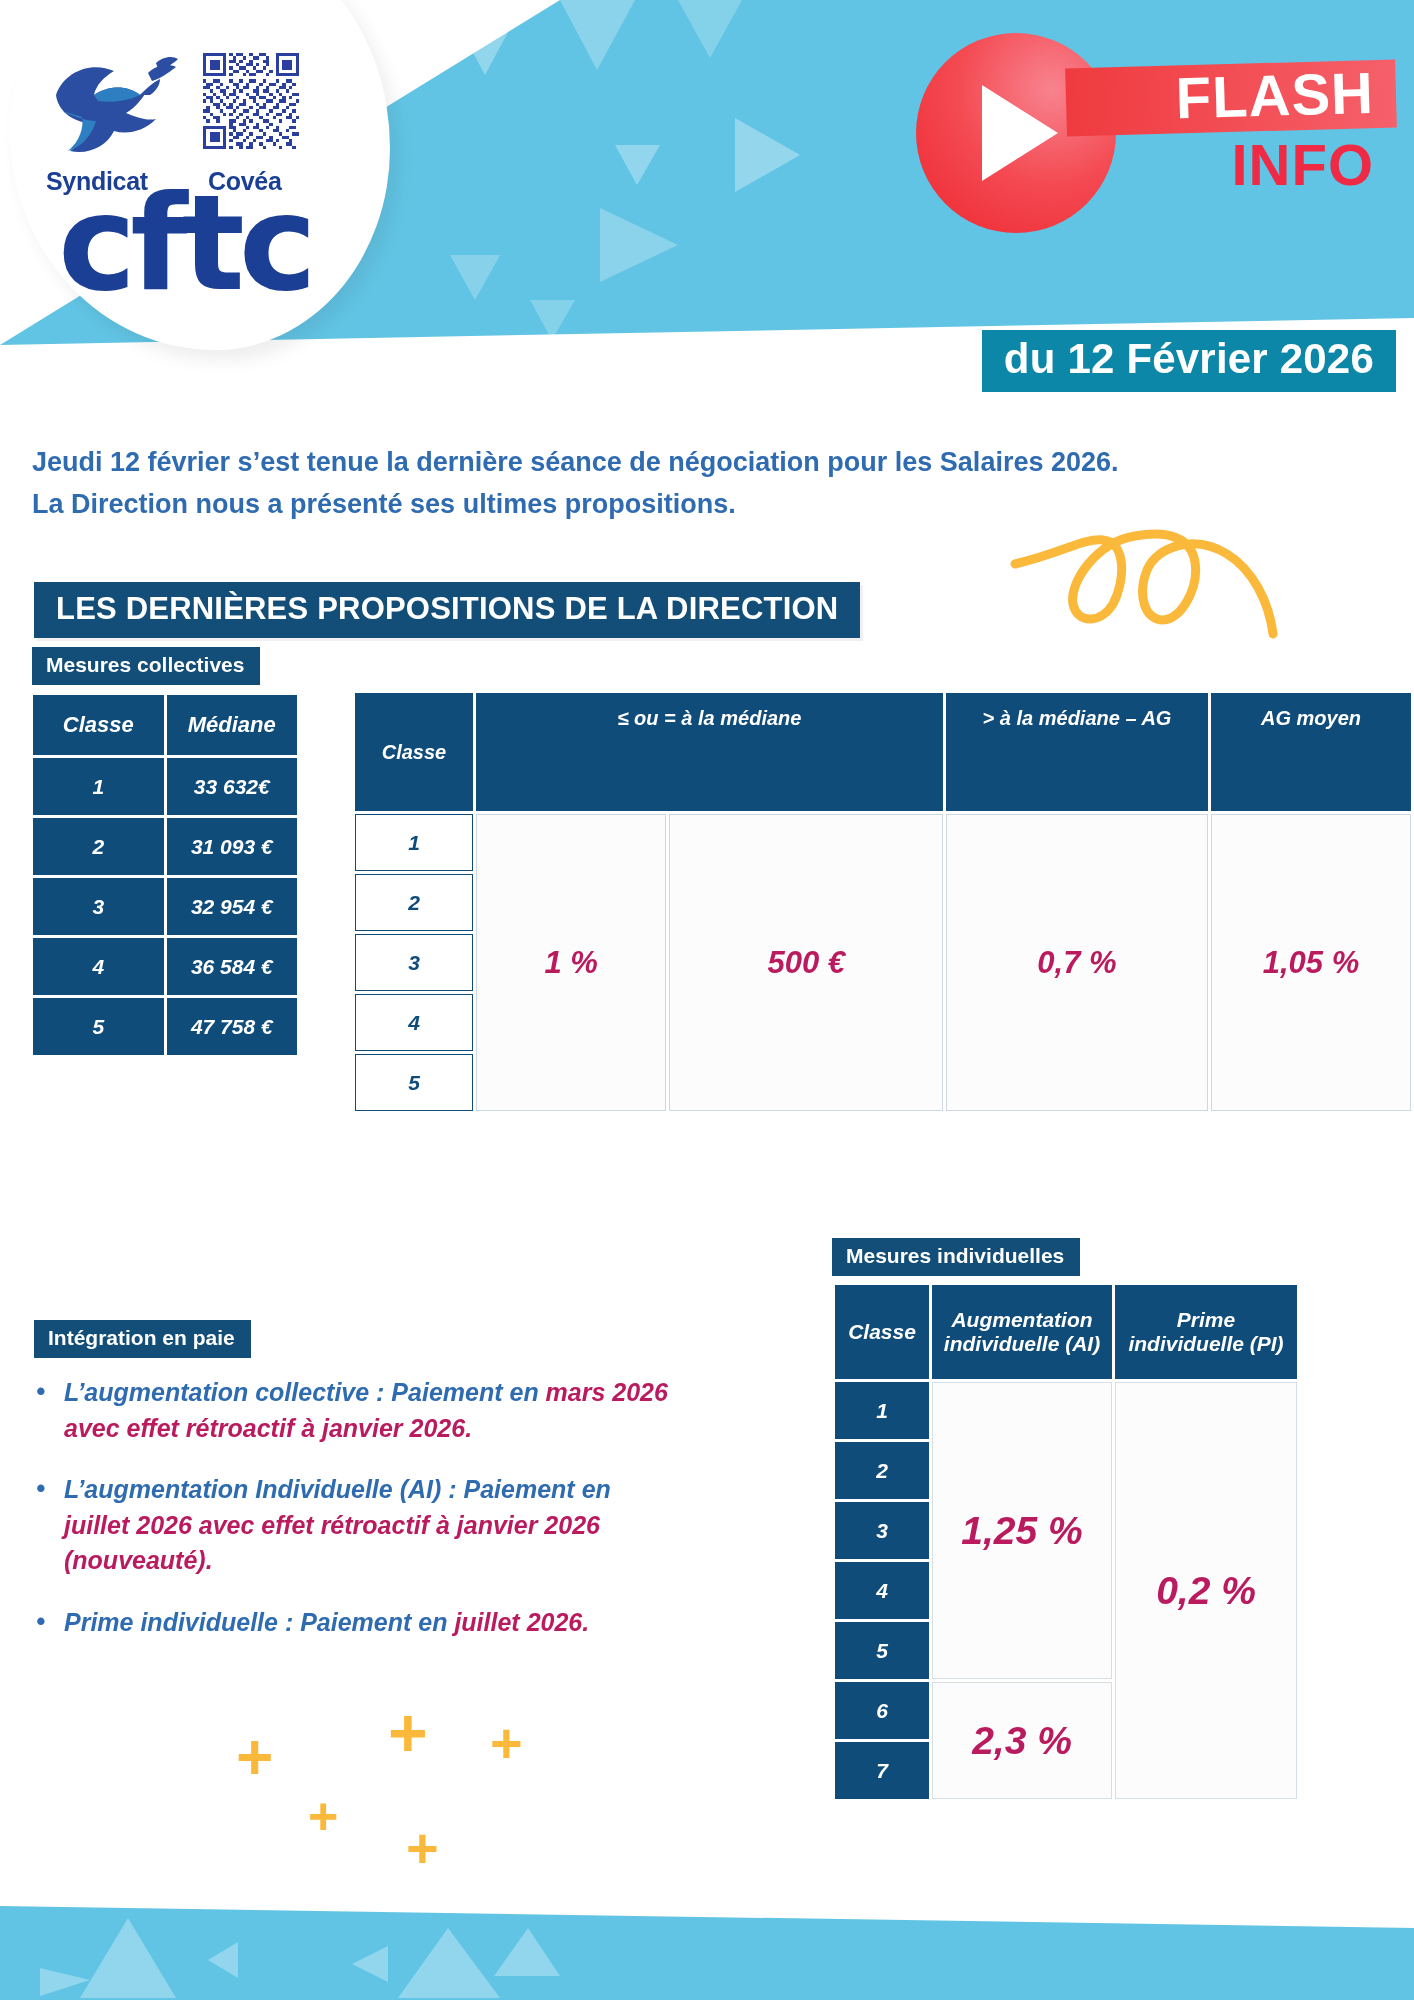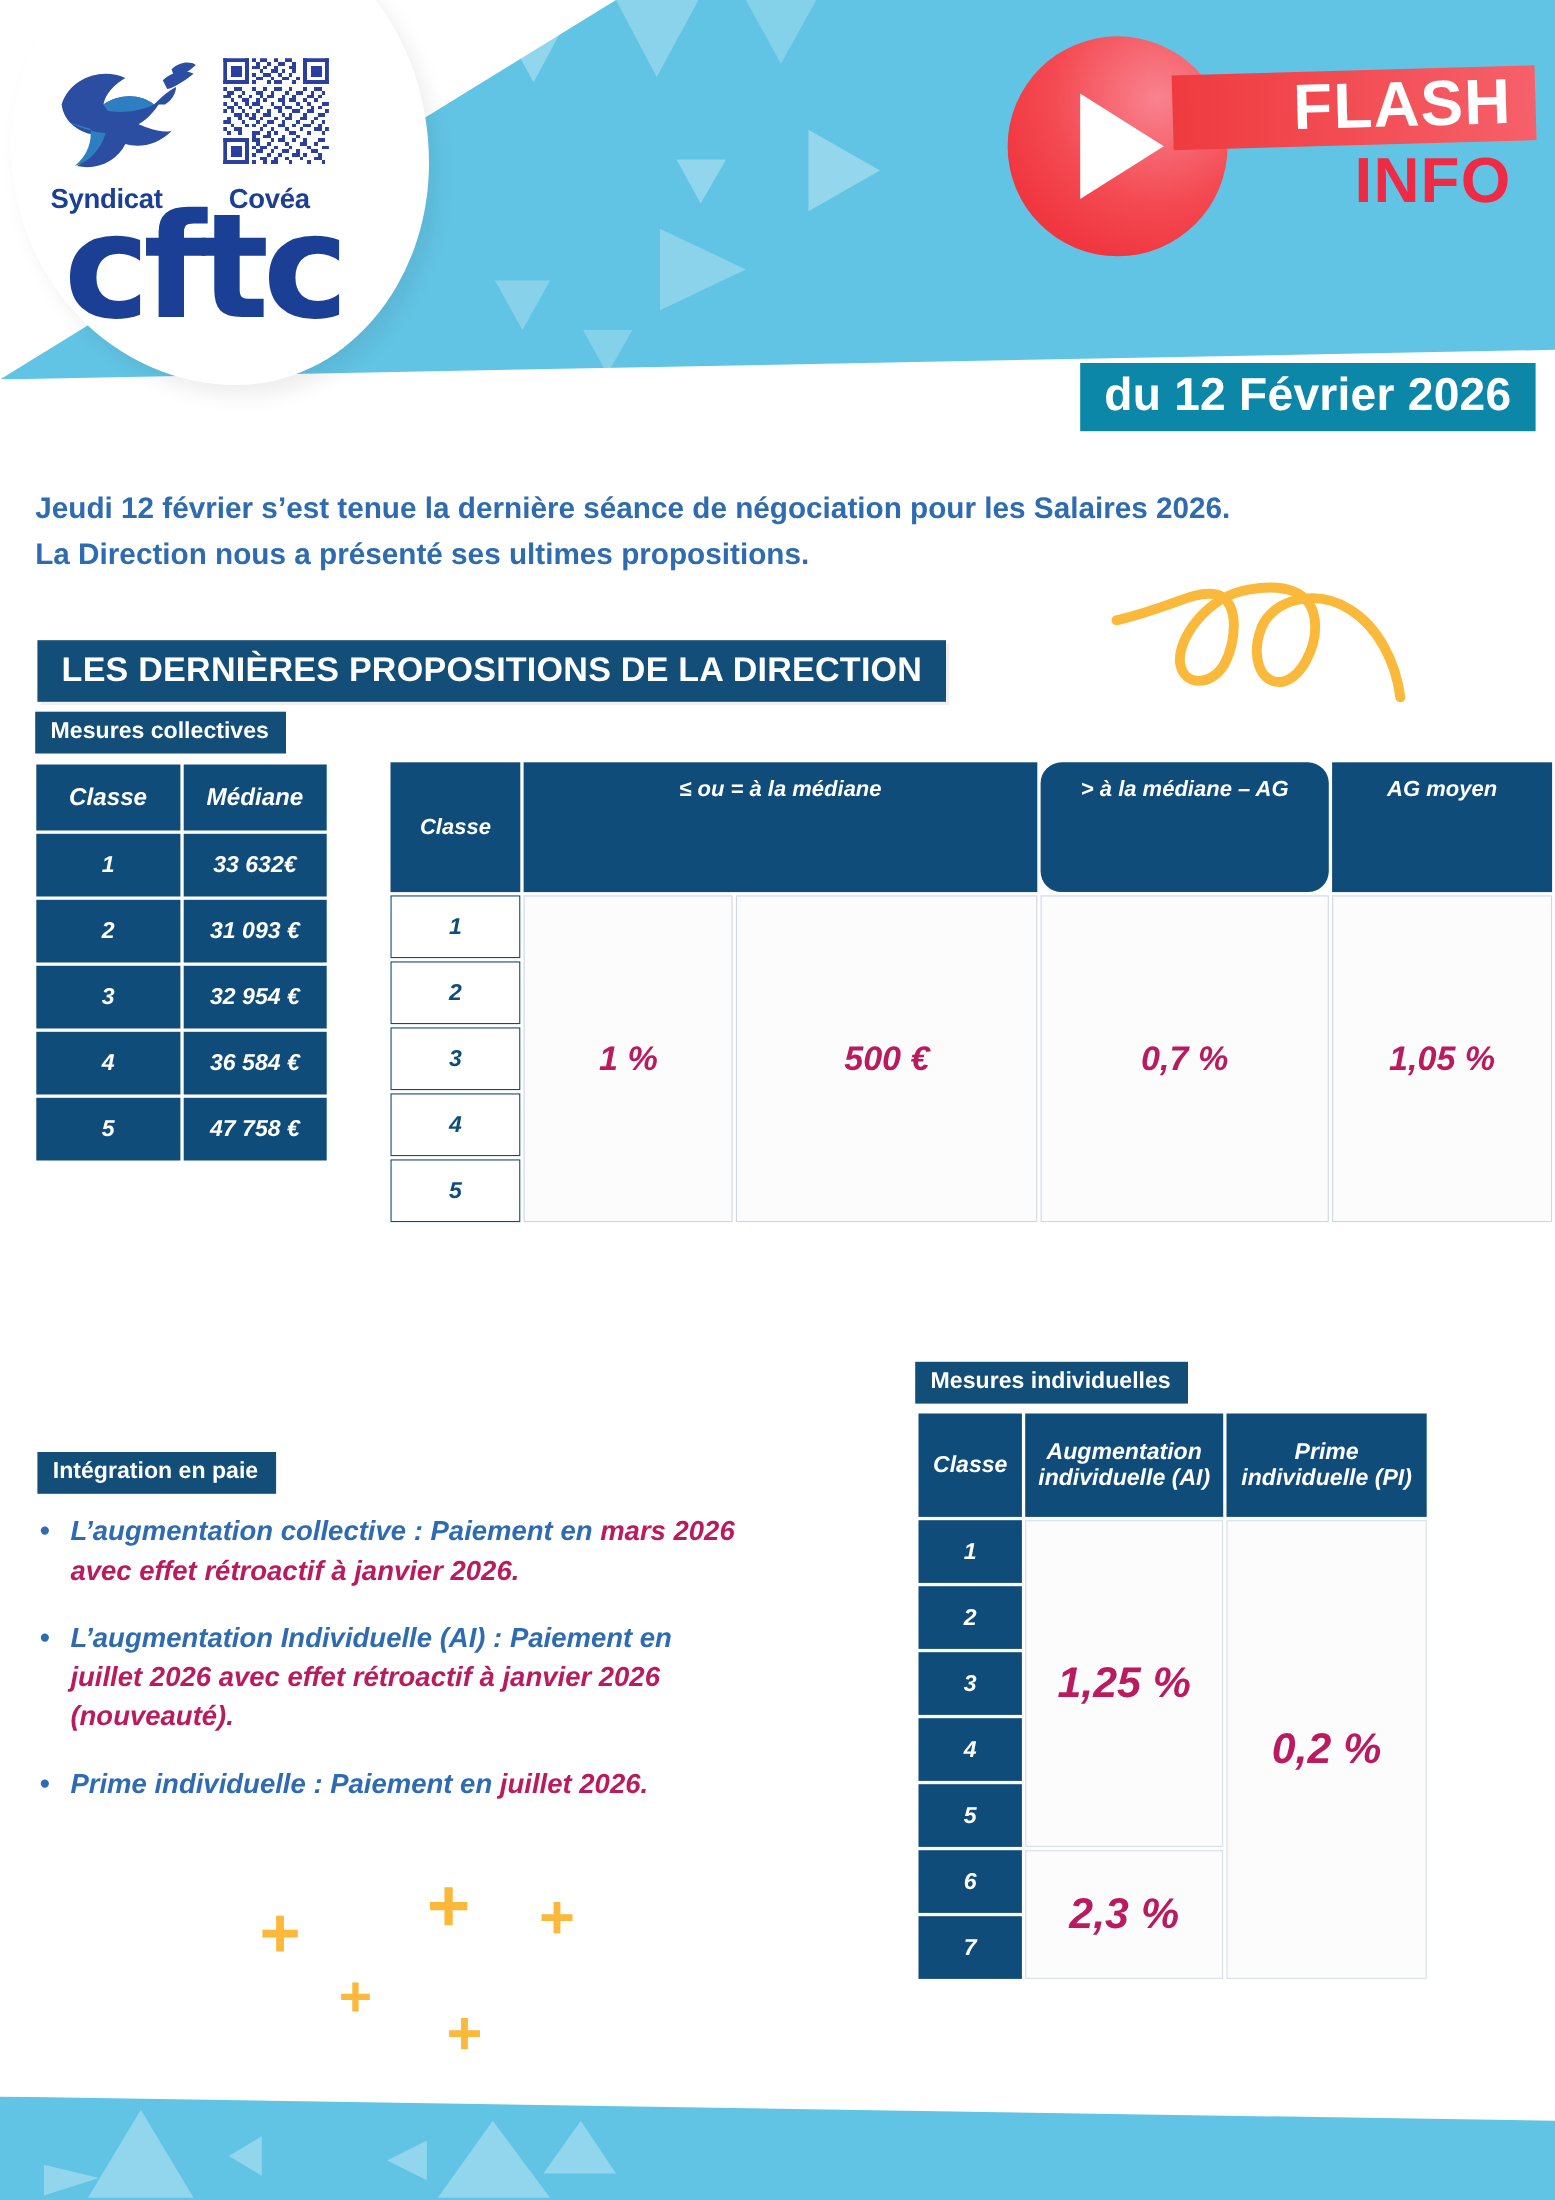--- a/index.html
+++ b/index.html
@@ -455,21 +455,21 @@
           <td>47 758 €</td>
         </tr>
     </tbody>
   </table>
 
   <table class="t-main">
     <thead>
       <tr>
         <th style="width:118px;height:118px;">Classe</th>
         <th colspan="2" style="width:470px;vertical-align:top;padding-top:14px;">≤ ou = à la médiane</th>
-        <th style="width:262px;vertical-align:top;padding-top:14px;border-radius:19px;">&gt; à la médiane – AG</th>
+        <th style="width:262px;vertical-align:top;padding-top:14px;">&gt; à la médiane – AG</th>
         <th style="width:200px;vertical-align:top;padding-top:14px;margin-left:48px;">AG moyen</th>
       </tr>
     </thead>
     <tbody>
       <tr>
         <td class="cls">1</td>
         <td class="val" rowspan="5">1 %</td>
         <td class="val" rowspan="5">500 €</td>
         <td class="val" rowspan="5">0,7 %</td>
         <td class="val" rowspan="5">1,05 %</td>

